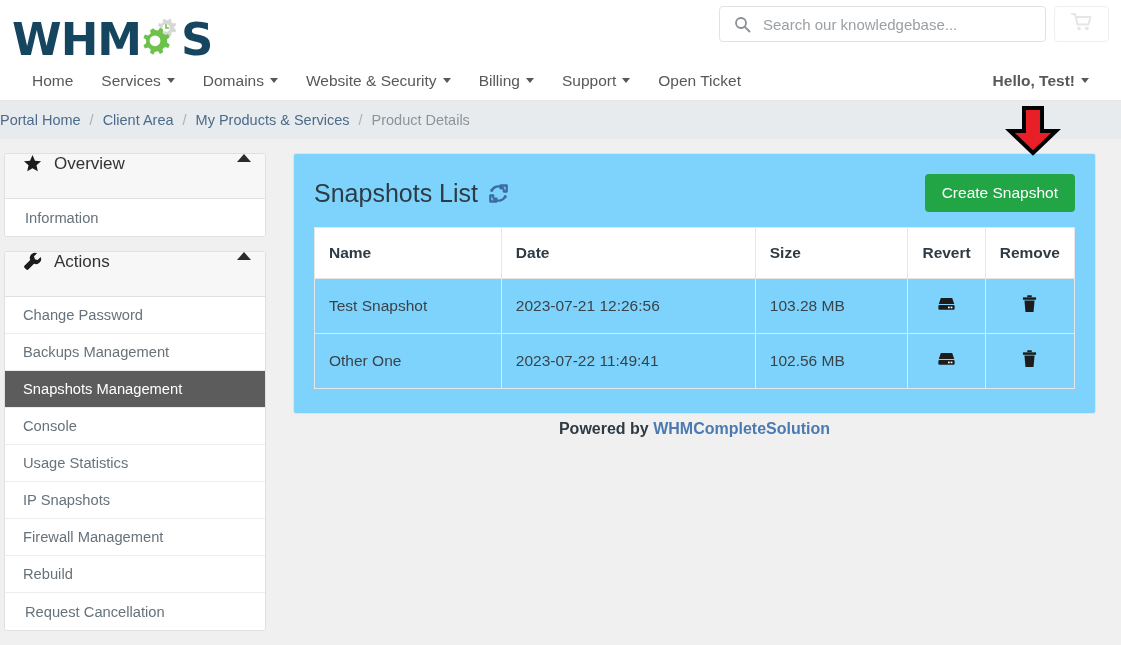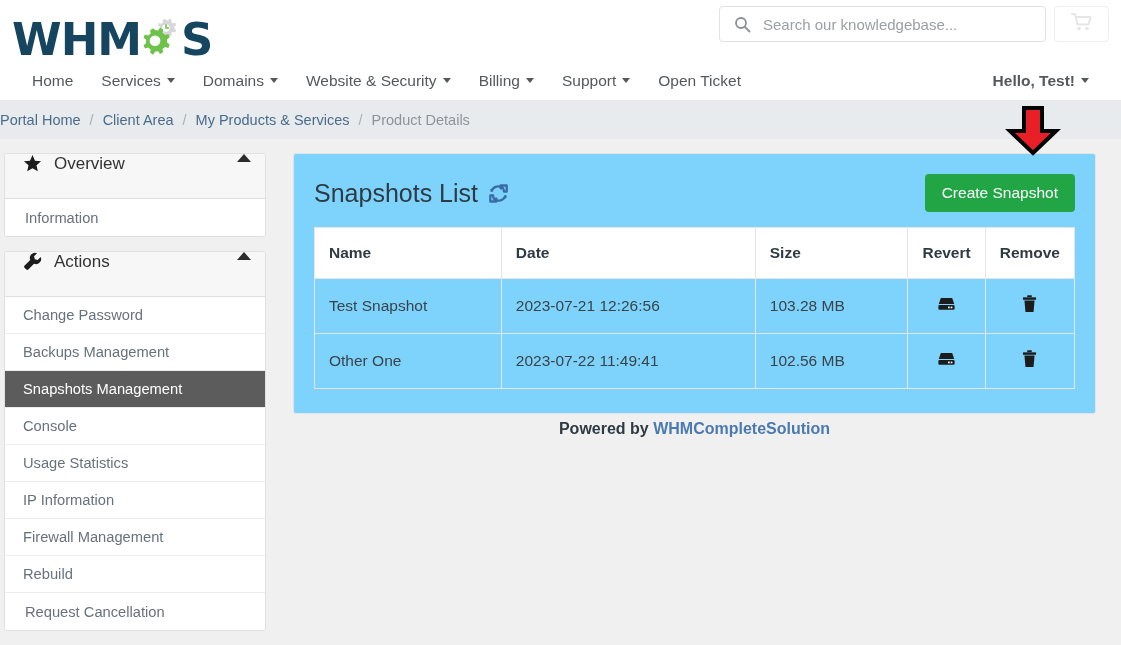--- a/index.html
+++ b/index.html
@@ -386,21 +386,21 @@
       <div class="panel-item active">
         <span>Snapshots Management</span>
       </div>
       <div class="panel-item">
         <span>Console</span>
       </div>
       <div class="panel-item">
         <span>Usage Statistics</span>
       </div>
       <div class="panel-item">
-        <span>IP Information</span>
+        <span>IP Snapshots</span>
       </div>
       <div class="panel-item">
         <span>Firewall Management</span>
       </div>
       <div class="panel-item">
         <span>Rebuild</span>
       </div>
       <div class="panel-item">
         <span>Request Cancellation</span>
       </div>

